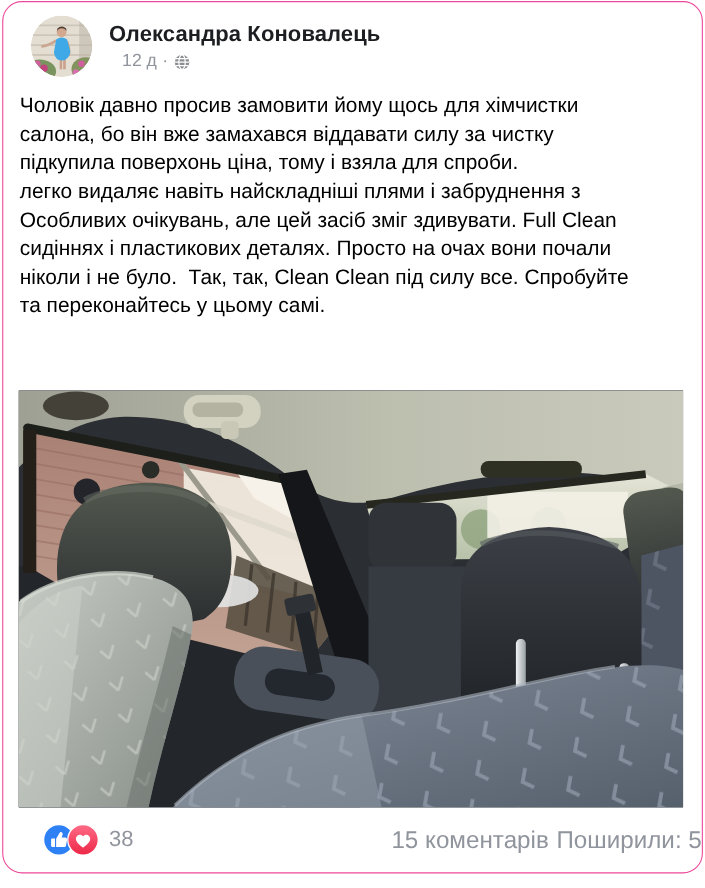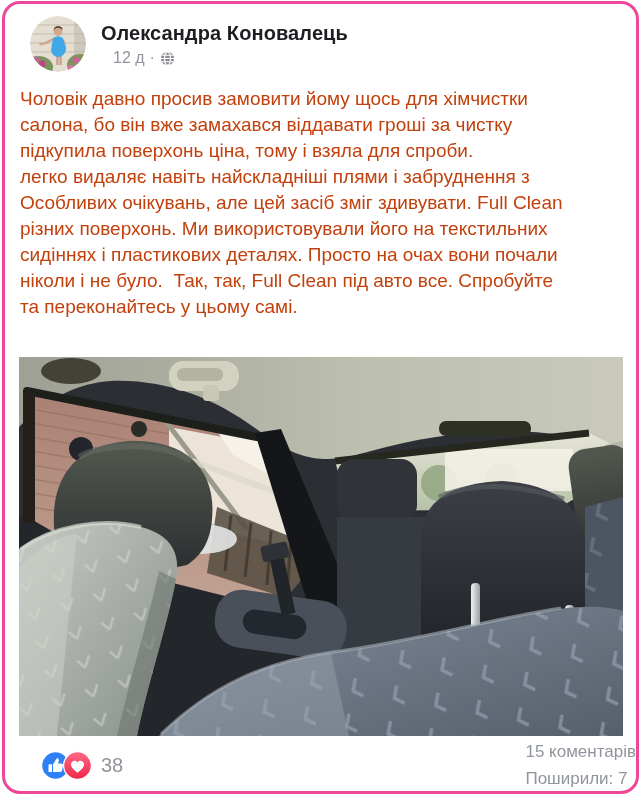--- a/index.html
+++ b/index.html
@@ -3,21 +3,21 @@
 <meta charset="utf-8">
 <style>
   html,body{margin:0;padding:0;}
   body{
     width:641px;height:807px;background:#ffffff;position:relative;
     font-family:"Liberation Sans","DejaVu Sans",sans-serif;
     -webkit-font-smoothing:antialiased;overflow:hidden;
   }
   .card{
     position:absolute;left:2px;top:1px;width:637px;height:793px;
-    box-sizing:border-box;border:3px solid #ec4899;border-radius:18px;
+    box-sizing:border-box;border:1px solid #ec4899;border-radius:18px;
     background:#ffffff;overflow:hidden;
   }
   
   .avatar{
     position:absolute;left:25px;top:12px;width:56px;height:56px;border-radius:50%;
     overflow:hidden;cursor:pointer;
   }
   .avatar svg{display:block;}
   .author-name{
     position:absolute;left:96px;top:18px;font-size:20px;font-weight:700;
@@ -25,42 +25,42 @@
   }
   .post-meta{
     position:absolute;left:108px;top:45px;font-size:16px;color:#90949c;
     display:flex;align-items:center;gap:5px;
   }
   .post-meta .dot{color:#90949c;}
   .globe{display:inline-flex;align-items:center;margin-top:1px;}
   
   .body-text{
     position:absolute;left:15px;top:82px;width:608px;
-    font-size:19px;line-height:26px;color:#c2410c;
+    font-size:19px;line-height:26px;color:#000000;
   }
   .body-text .ln{white-space:pre;}
   
   .photo{
     position:absolute;left:14px;top:353px;width:604px;height:379px;
     overflow:hidden;background:#2b2e33;cursor:pointer;
   }
   .photo svg{display:block;width:604px;height:379px;}
   
   .footer{
     position:absolute;left:18px;top:736px;width:100%;height:51px;
     display:flex;align-items:center;justify-content:space-between;
     padding:0 18px;box-sizing:border-box;
   }
   .reactions{display:flex;align-items:center;cursor:pointer;}
   .rxn{width:29px;height:29px;border-radius:50%;display:inline-block;}
   .rxn svg{display:block;}
   .rxn.love{margin-left:-7px;position:relative;z-index:2;}
   .rxn.like{position:relative;z-index:1;}
   .rcount{margin-left:9px;font-size:20px;color:#90949c;}
-  .meta-right{font-size:17px;color:#90949c;display:flex;gap:7px;flex-direction:column;}
+  .meta-right{font-size:22px;color:#90949c;display:flex;gap:7px;}
   .meta-right span{cursor:pointer;}
 </style>
 </head>
 <body>
 
 <div class="card">
 
   <div class="avatar">
     <svg width="56" height="56" viewBox="0 0 56 56">
       <defs>
@@ -104,27 +104,26 @@
         <ellipse cx="8" cy="8" rx="3.1" ry="7" fill="none" stroke="#ffffff" stroke-width="1.2"></ellipse>
         <line x1="1" y1="8" x2="15" y2="8" stroke="#ffffff" stroke-width="1.2"></line>
         <line x1="2" y1="4.6" x2="14" y2="4.6" stroke="#ffffff" stroke-width="1.1"></line>
         <line x1="2" y1="11.4" x2="14" y2="11.4" stroke="#ffffff" stroke-width="1.1"></line>
       </svg>
     </span>
   </div>
 
   <div class="body-text">
     <div class="ln">Чоловік давно просив замовити йому щось для хімчистки</div>
-    <div class="ln">салона, бо він вже замахався віддавати гроші за чистку</div>
+    <div class="ln">салона, бо він вже замахався віддавати силу за чистку</div>
     <div class="ln">підкупила поверхонь ціна, тому і взяла для спроби.</div>
     <div class="ln">легко видаляє навіть найскладніші плями і забруднення з</div>
     <div class="ln">Особливих очікувань, але цей засіб зміг здивувати. Full Clean</div>
-    <div class="ln">різних поверхонь. Ми використовували його на текстильних</div>
     <div class="ln">сидіннях і пластикових деталях. Просто на очах вони почали</div>
-    <div class="ln">ніколи і не було.  Так, так, Full Clean під авто все. Спробуйте</div>
+    <div class="ln">ніколи і не було.  Так, так, Clean Clean під силу все. Спробуйте</div>
     <div class="ln">та переконайтесь у цьому самі.</div>
   </div>
 
   <div class="photo">
     <svg viewBox="0 0 604 379" preserveAspectRatio="none">
       <defs>
         <linearGradient id="gCeil" x1="0" y1="0" x2="1" y2="0">
           <stop offset="0" stop-color="#9da093"></stop>
             <stop offset="0.55" stop-color="#bcbeae"></stop>
             <stop offset="1" stop-color="#c9cabc"></stop>
@@ -288,17 +287,17 @@
             </linearGradient>
           </defs>
           <circle cx="14" cy="14" r="13.4" fill="url(#gLove)" stroke="#ffffff" stroke-width="1.2"></circle>
           <path fill="#ffffff" d="M14 20.8s-6.3-3.9-6.3-7.8c0-2 1.6-3.5 3.5-3.5 1.2 0 2.3.6 2.8 1.6.5-1 1.6-1.6 2.8-1.6 1.9 0 3.5 1.5 3.5 3.5 0 3.9-6.3 7.8-6.3 7.8z"></path>
         </svg>
       </span>
       <span class="rcount">38</span>
     </div>
     <div class="meta-right">
       <span>15 коментарів</span>
-      <span>Поширили: 7</span>
+      <span>Поширили: 5</span>
     </div>
   </div>
 
 </div>
 
 </body></html>

